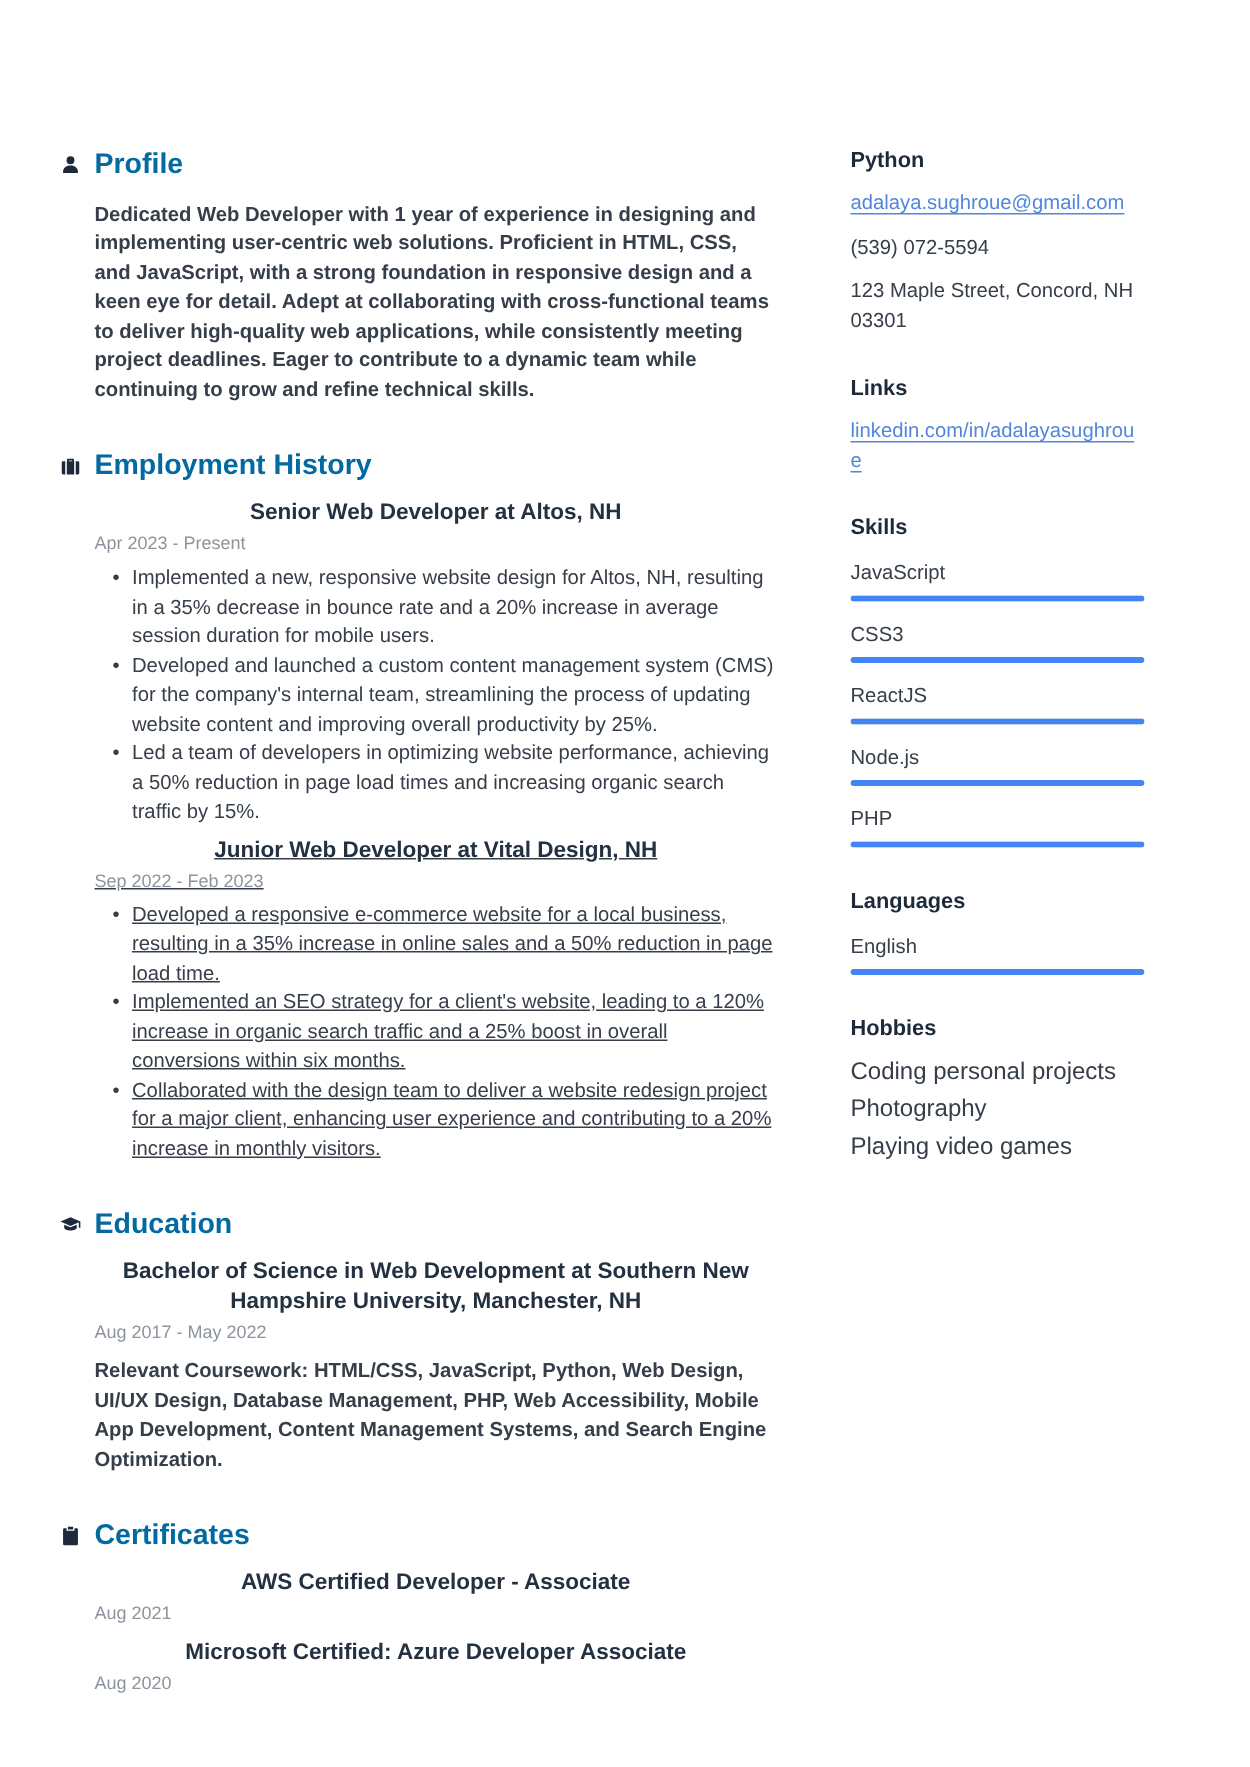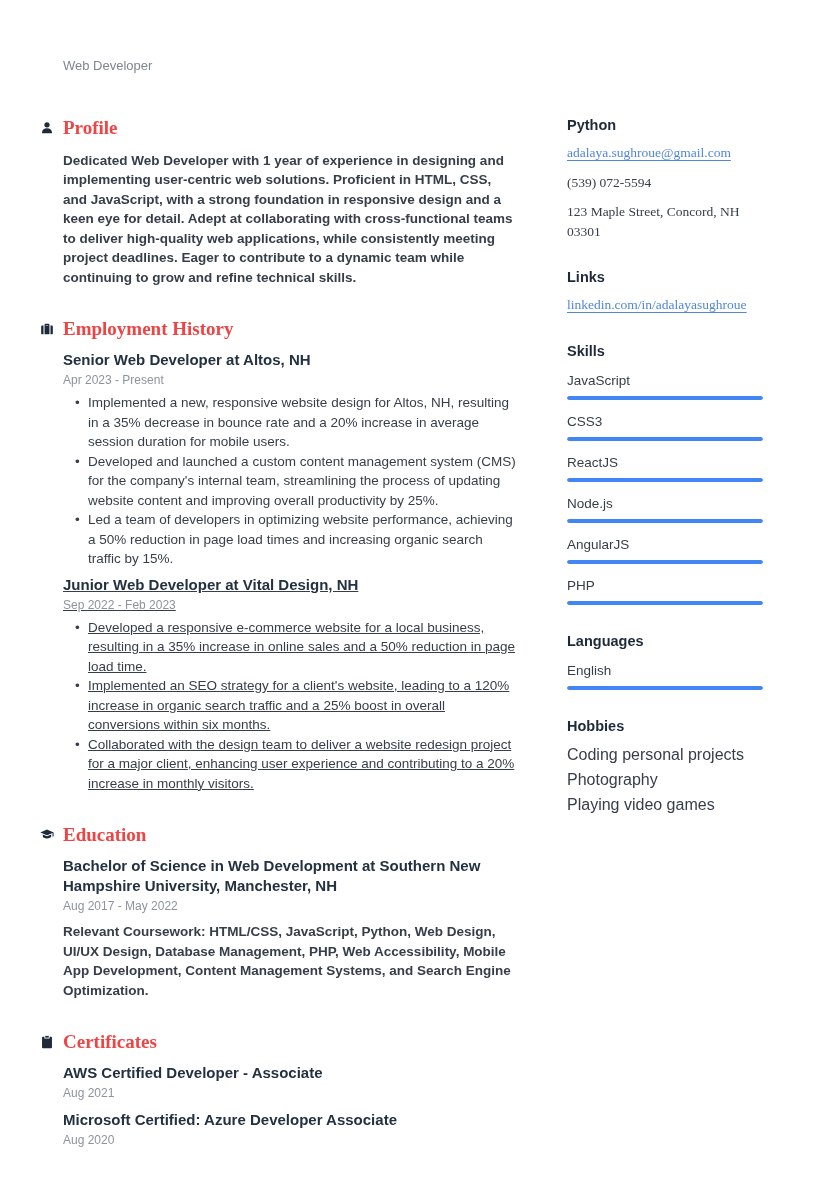--- a/index.html
+++ b/index.html
@@ -17,53 +17,52 @@
   .subtitle { font-size: 13px; color: #7e8691; margin-top: 3px; }
 
   
   .columns { display: grid; grid-template-columns: 455px 196px; column-gap: 49px; margin-top: 44px; }
 
   
   .main-sec { margin-bottom: 31px; }
   .sec-head { display: flex; align-items: center; gap: 9px; margin-left: -23px; }
   .sec-head .icon { width: 14px; height: 14px; flex: none; }
   .sec-head .icon svg { width: 14px; height: 14px; fill: #1d2a39; display: block; }
-  .sec-head h2 { font-size: 19px; font-weight: 700; color: #ef4444; margin: 0; line-height: 1.15; font-family: Liberation Serif, serif; }
+  .sec-head h2 { font-size: 19px; font-weight: 700; color: #0369a1; margin: 0; line-height: 1.15; }
   .body-text { font-size: 13.5px; line-height: 19.5px; margin: 12px 0 0; font-weight: bold; }
 
   .job { margin-top: 10px; }
-  .entry-title { font-size: 15px; font-weight: 700; color: #243141; margin: 0; line-height: 20px; }
+  .entry-title { font-size: 15px; font-weight: 700; color: #243141; margin: 0; line-height: 20px; text-align: center; }
   .entry-date { font-size: 12px; color: #8d949e; margin-top: 3px; }
   ul.bullets { list-style: none; margin: 6px 0 0; padding: 0 0 0 25px; }
   ul.bullets li { position: relative; font-size: 13.5px; line-height: 19.5px; }
   ul.bullets li::before { content: "\2022"; position: absolute; left: -13px; color: #363e49; }
 
   .edu-body { margin-top: 9px; }
   .cert-item { margin-top: 10px; }
 
   
   .side-sec { margin-bottom: 28px; }
   .side-head { font-size: 14.5px; font-weight: 700; color: #1d2a39; margin: 0 0 4px; }
-  .side-row { font-size: 13.5px; line-height: 19.5px; margin-top: 10px; color: #363e49; font-family: Liberation Serif, serif; }
+  .side-row { font-size: 13.5px; line-height: 19.5px; margin-top: 10px; color: #363e49; }
   a.link { color: #5286db; text-decoration: underline; text-underline-offset: 3px; cursor: pointer; word-break: break-all; }
 
   .meter-item { margin-top: 13px; }
   .meter-label { font-size: 13.5px; line-height: 17px; }
   .meter-track { margin-top: 7px; height: 4px; background: #e4e5e7; border-radius: 2px; overflow: hidden; }
   .meter-fill { height: 100%; background: #4285f4; border-radius: 2px; }
 
   .hobby-row { font-size: 16px; line-height: 25px; }
 </style>
 </head>
 <body>
 
 <div class="page">
 
   <header>
-    <div class="subtitle">Web Developer</div>
   </header>
 
   <div class="columns">
 
     <main>
 
       <section class="main-sec">
         <div class="sec-head">
           <span class="icon">
             <svg viewBox="0 0 24 24">
@@ -185,26 +184,20 @@
               <div class="meter-fill" style="width: 100%;"></div>
             </div>
         </div>
         <div class="meter-item">
           <div class="meter-label">Node.js</div>
           <div class="meter-track">
               <div class="meter-fill" style="width: 100%;"></div>
             </div>
         </div>
         <div class="meter-item">
-          <div class="meter-label">AngularJS</div>
-          <div class="meter-track">
-              <div class="meter-fill" style="width: 100%;"></div>
-            </div>
-        </div>
-        <div class="meter-item">
           <div class="meter-label">PHP</div>
           <div class="meter-track">
               <div class="meter-fill" style="width: 100%;"></div>
             </div>
         </div>
       </section>
 
       <section class="side-sec">
         <h3 class="side-head">Languages</h3>
         <div class="meter-item">

